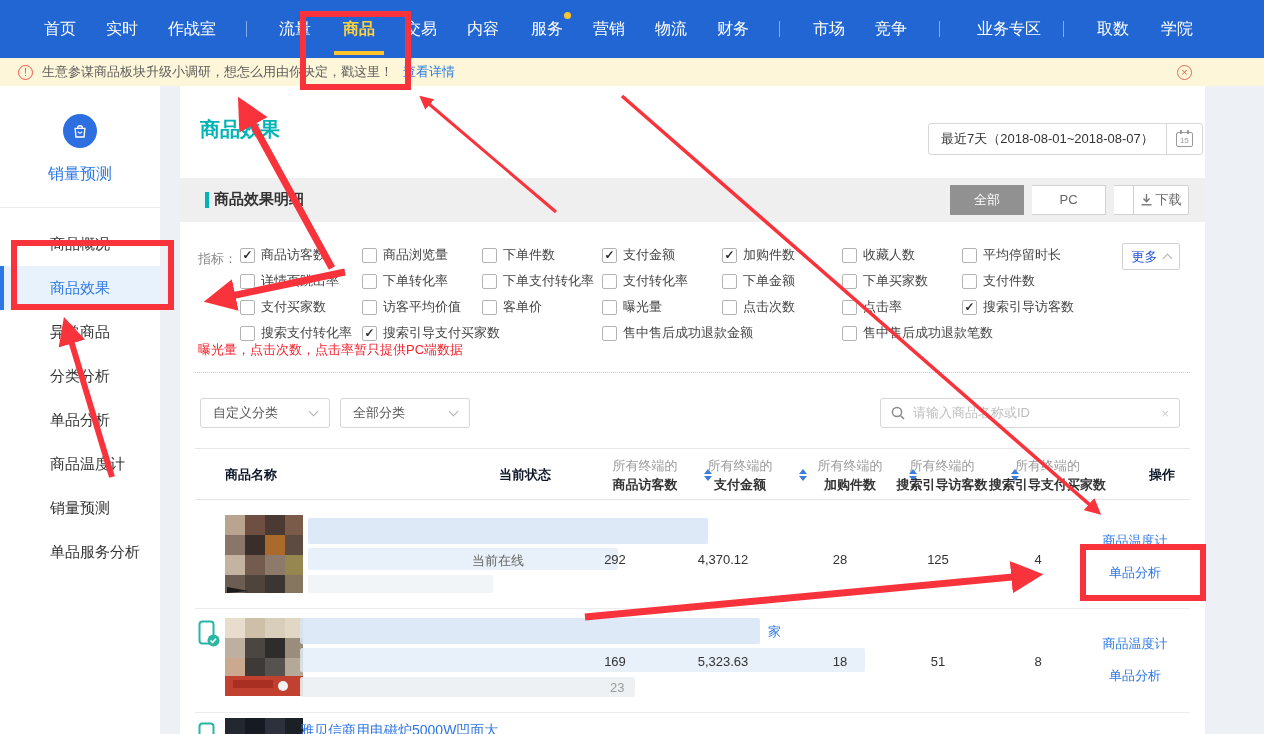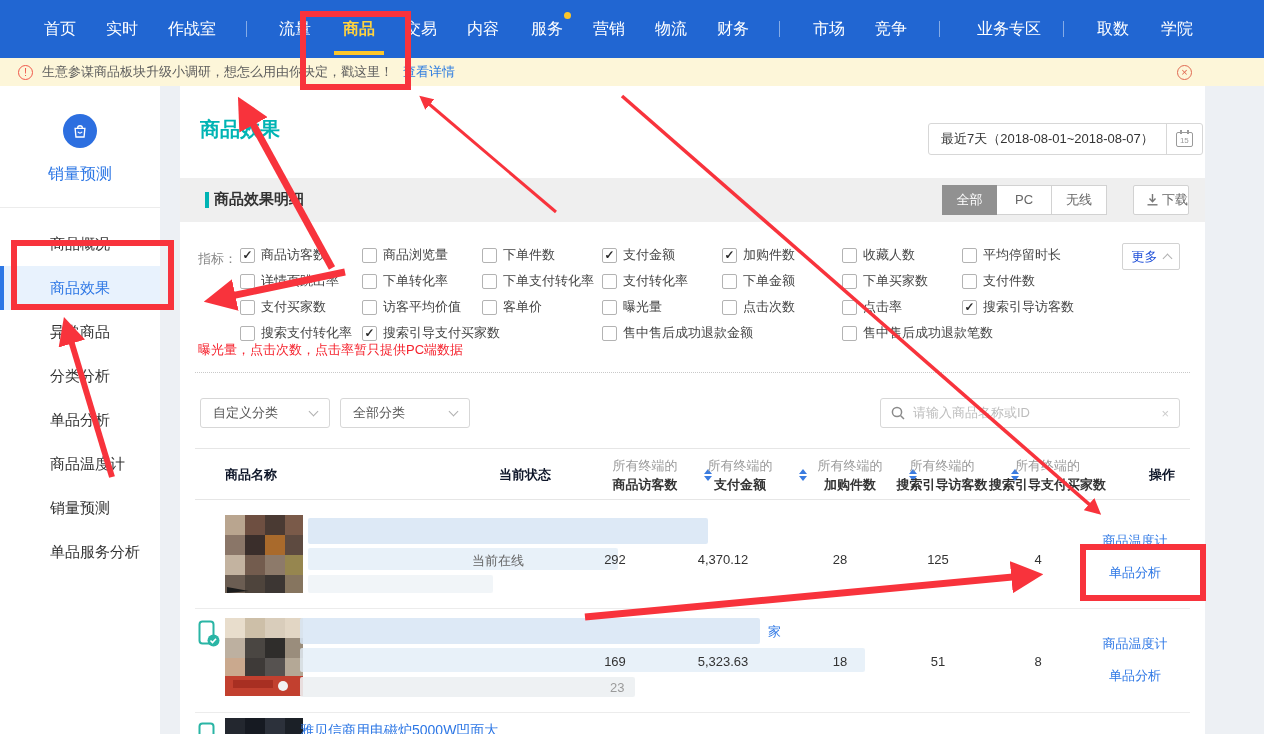--- a/index.html
+++ b/index.html
@@ -39,24 +39,24 @@
   .date-text { padding:0 12px; font-size:13px; line-height:30px; color:#333; }
   .date-btn { width:36px; border-left:1px solid #d7d7d7; display:flex; align-items:center; justify-content:center; }
   .cal-ic { width:17px; height:15px; border:1px solid #9a9a9a; border-radius:2px; position:relative; font-size:8px; color:#9a9a9a; text-align:center; line-height:15px; }
   .cal-ic::before, .cal-ic::after { content:""; position:absolute; top:-3px; width:2px; height:4px; background:#9a9a9a; }
   .cal-ic::before { left:3px; } .cal-ic::after { right:3px; }
 
   .section-band { position:absolute; left:0; top:92px; width:1025px; height:44px; background:#efefef; }
   .sec-title { position:absolute; left:25px; top:12px; font-size:15px; font-weight:bold; color:#333; padding-left:9px; }
   .sec-title::before { content:""; position:absolute; left:0; top:2px; width:4px; height:16px; background:#00b4b4; }
   .seg-group { position:absolute; left:762px; top:7px; display:flex; }
-  .seg { width:55px; height:30px; line-height:28px; text-align:center; font-size:13px; color:#666; background:#fff; border:1px solid #d2d2d2; cursor:pointer; }
+  .seg { width:74px; height:30px; line-height:28px; text-align:center; font-size:13px; color:#666; background:#fff; border:1px solid #d2d2d2; cursor:pointer;margin-left:8px; }
   .seg + .seg { border-left:none; }
   .seg.active { background:#919191; border-color:#919191; color:#fff; }
-  .dl-btn { position:absolute; left:953px; top:7px; width:56px; height:30px; border:1px solid #d2d2d2; border-radius:2px; background:#fff; display:flex; align-items:center; justify-content:flex-end; gap:4px; font-size:13px; color:#666; cursor:pointer; }
+  .dl-btn { position:absolute; left:953px; top:7px; width:56px; height:30px; border:1px solid #d2d2d2; border-radius:2px; background:#fff; display:flex; align-items:center; justify-content:center; gap:4px; font-size:13px; color:#666; cursor:pointer; }
 
   
   .metrics { position:absolute; left:0; top:136px; width:1025px; height:150px; }
   .m-label { position:absolute; left:18px; top:28px; font-size:13px; color:#888; }
   .metric { position:absolute; display:flex; align-items:center; gap:6px; cursor:pointer; }
   .cbx { width:15px; height:15px; border:1px solid #b3b3b3; border-radius:2px; background:#fff; text-align:center; flex:0 0 auto; }
   .cbx i { font-style:normal; font-size:12px; font-weight:bold; line-height:13px; color:#2b2b2b; display:block; }
   .m-name { font-size:13px; color:#444; white-space:nowrap; }
   .more-btn { position:absolute; left:942px; top:21px; width:58px; height:27px; border:1px solid #d2d2d2; border-radius:2px; background:#fff; display:flex; align-items:center; justify-content:center; gap:6px; font-size:13px; color:#1d4ed8; cursor:pointer; }
   .chev { width:7px; height:7px; border-right:1px solid #b0b0b0; border-bottom:1px solid #b0b0b0; }

